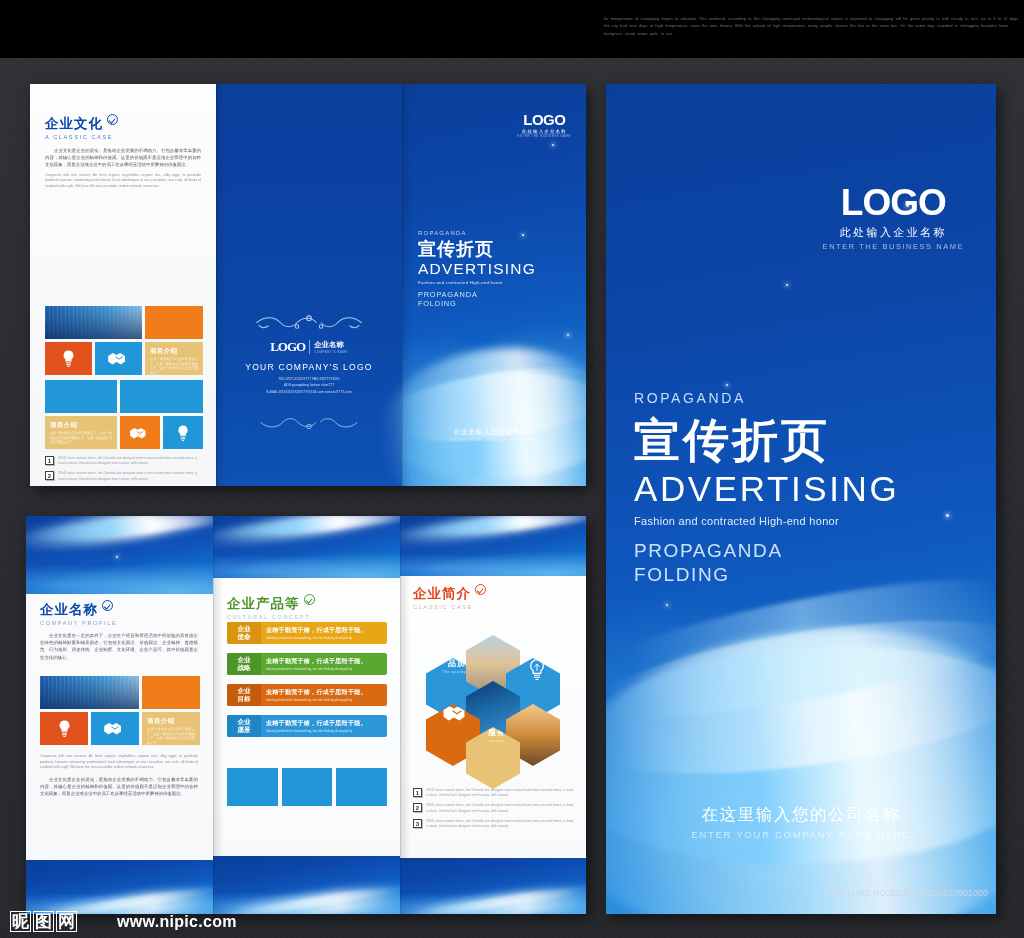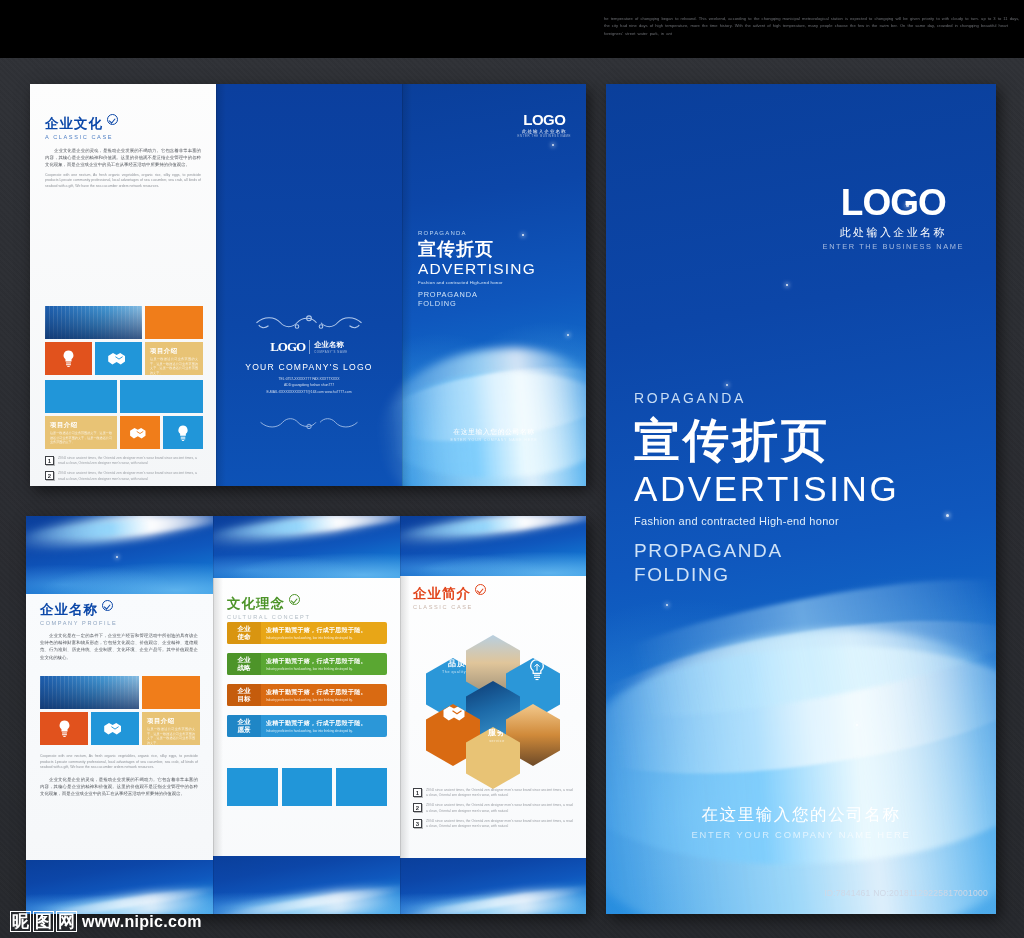--- a/index.html
+++ b/index.html
@@ -116,21 +116,21 @@
     clip-path: polygon(50% 0%, 100% 25%, 100% 75%, 50% 100%, 0% 75%, 0% 25%);
     display:flex; flex-direction:column; align-items:center; justify-content:flex-start;padding-left:8px; }
   .hex .hcn { color:#fff; font-size:8px; font-weight:bold; letter-spacing:1px; }
   .hex .hen { color:rgba(255,255,255,.75); font-size:3.6px; letter-spacing:.6px; margin-top:1px; }
 
   
   .wm { position:absolute; left:10px; bottom:6px; display:flex; align-items:center; gap:5px; }
   .wm-cn { display:flex; gap:2px; }
   .wm-cn span { display:inline-block; color:#fff; font-size:17px; font-weight:bold;
     border:1.5px solid #fff; padding:0 1px; line-height:19px; }
-  .wm-url { color:#fff; font-size:16px; font-weight:bold; letter-spacing:.3px; }
+  .wm-url { color:#fff; font-size:16px; font-weight:bold; letter-spacing:.3px;margin-left:35px; }
   .idbar { position:absolute; right:8px; bottom:16px; color:#cfd8e6; font-size:8.6px; letter-spacing:.2px; }
 </style>
 </head>
 <body>
 
 <div id="page">
 
   <div class="topbar">
     <div class="topbar-en">he temperature of chongqing began to rebound.  This weekend, according to the chongqing municipal meteorological station is expected to chongqing will be given priority to with cloudy to turn. up to 3 to 11 days, the city had nine days of high temperature, more the time history. With the advent of high temperature, many people choose the few in the swim ber. On the same day, crowded in chongqing beautiful heart foreigners' street water park, in ant</div>
   </div>
@@ -339,21 +339,21 @@
     <div style="position:absolute; left:187px; top:0; width:187px; height:398px; overflow:hidden;
                 background:linear-gradient(180deg,#ffffff 0%, #f7f9fb 100%);">
       <div class="fold-shadow" style="left:0;"></div>
       <div class="bluebg" style="position:absolute; left:0; top:0; width:187px; height:62px; overflow:hidden;">
         <div class="swirl-top a"></div>
           <div class="swirl-top b"></div>
       </div>
 
       <div style="position:absolute; left:14px; top:78px; width:160px;">
         <div class="hd-cn" style="color:#4d9429;">
-          <span>文化理念</span><span class="tick"></span>
+          <span>企业产品等</span><span class="tick"></span>
         </div>
         <div class="hd-en" style="color:#b2bcc4;">CULTURAL CONCEPT</div>
       </div>
 
       <div style="position:absolute; left:14px; top:106px; width:160px; display:flex; flex-direction:column; gap:9px;">
         <div class="ccbar" style="background:#e8a617;">
           <div class="lab" style="background:#d99510;">
             <span>企业</span>
             <span>使命</span>
           </div>

